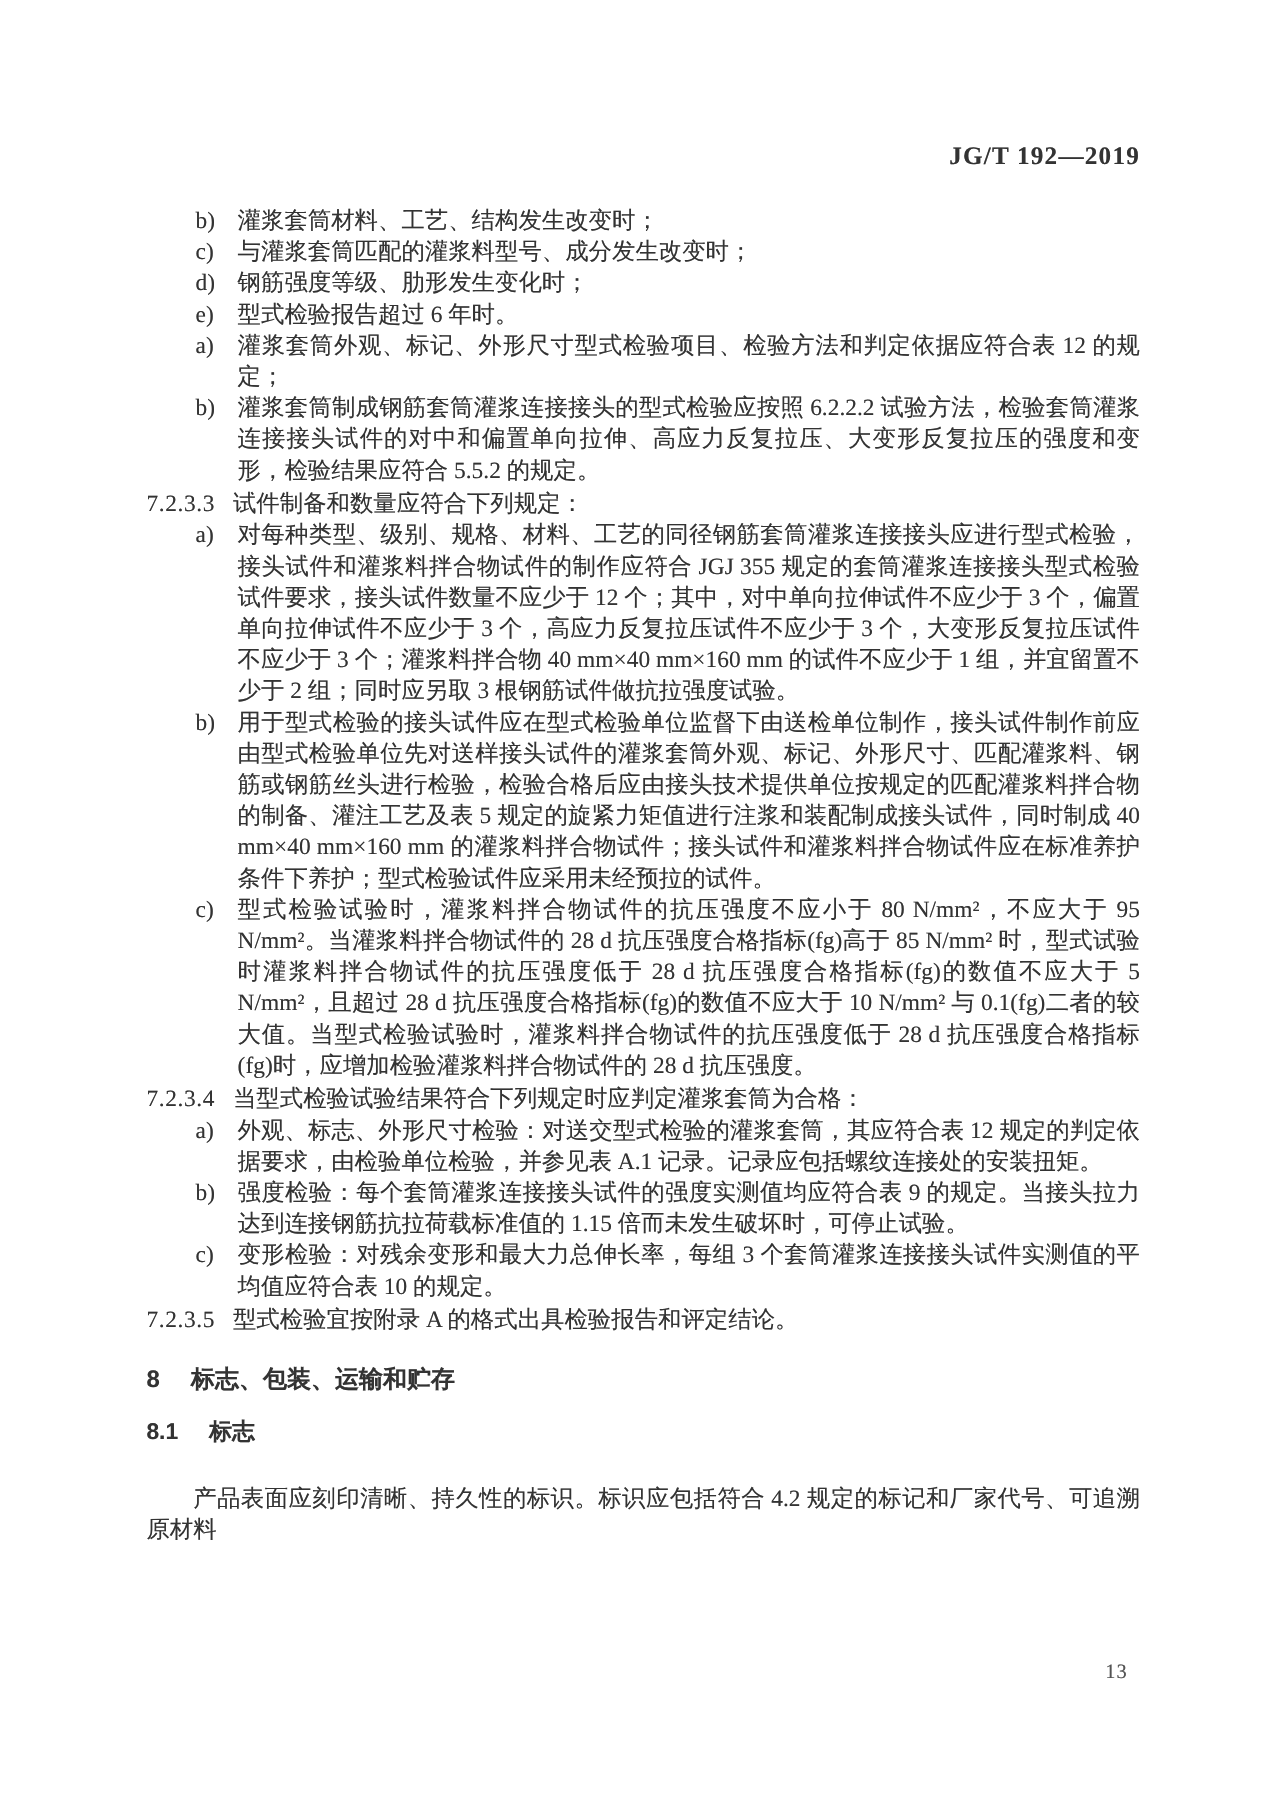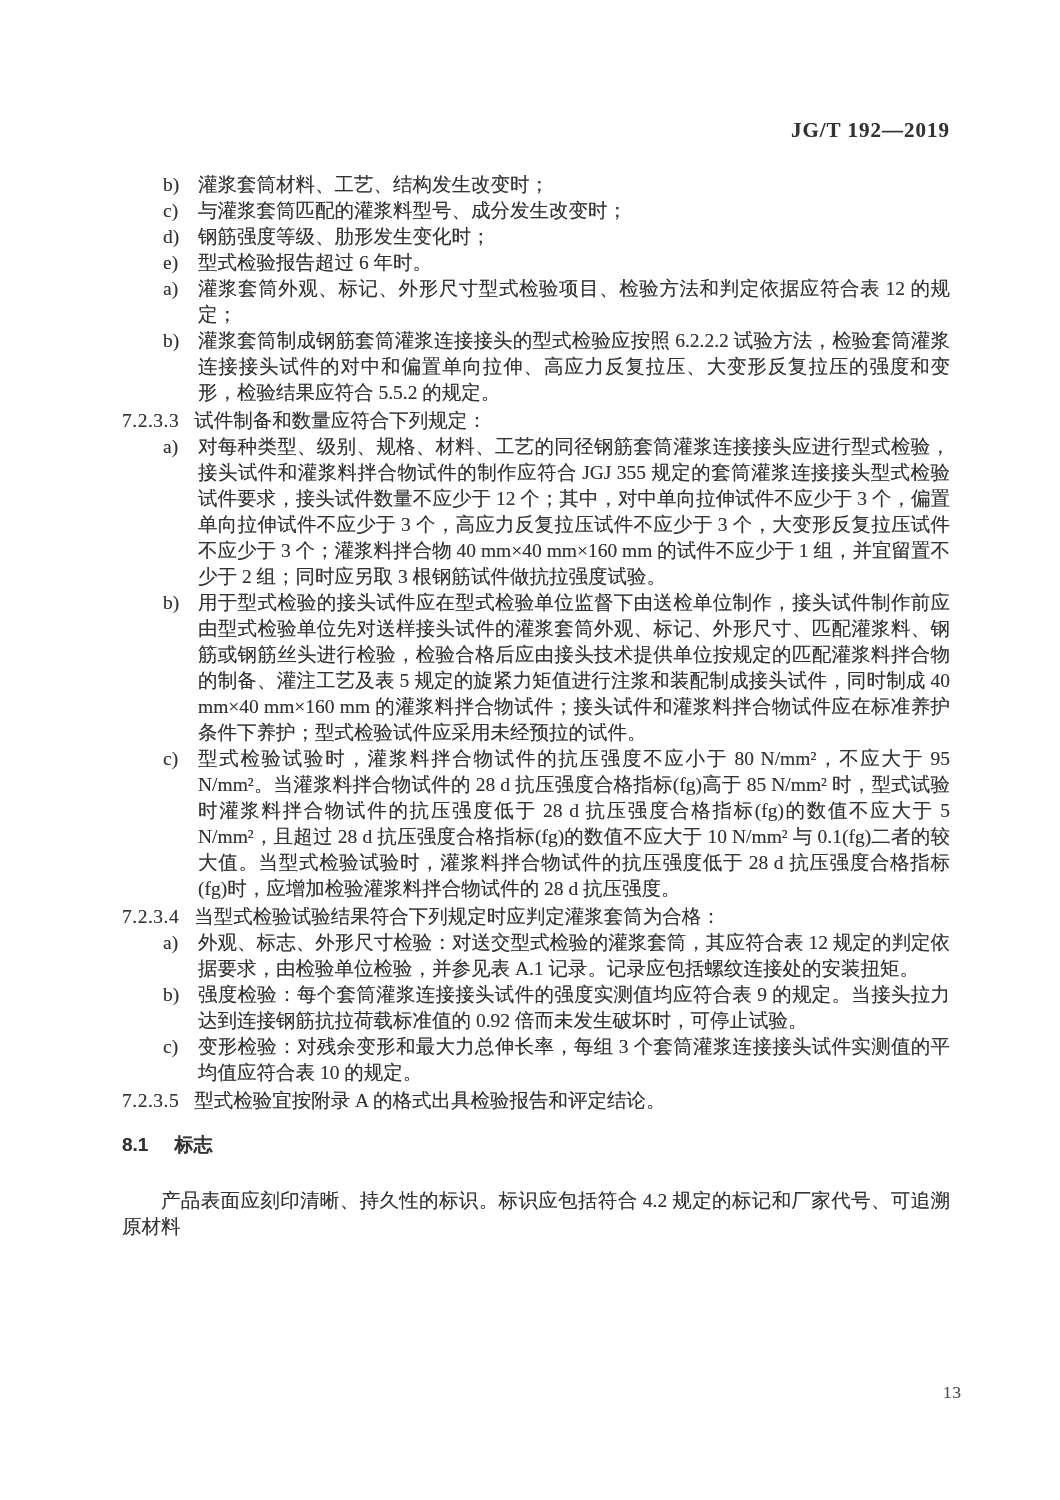--- a/index.html
+++ b/index.html
@@ -41,21 +41,21 @@
     font-weight: bold;
     text-align: left;
   }
   .h-8   { font-size: 20px; margin-top: 23px; }
   .h-8-1 { font-size: 19px; margin-top: 18px; }
   .h-8-1-1 { font-size: 19px; margin-top: 15px; }
   .hnum { margin-right: 26px; }
   .indent-para { margin-top: 30px; text-indent: 39px; }
   .page-number {
     position: absolute;
-    left: 943px;
+    left: 921px;
     top: 1383px;
     font-size: 17px;
     color: #555555;
     letter-spacing: 1px;
   }
 </style>
 </head>
 <body>
 
 <div class="page">
@@ -104,29 +104,30 @@
       <span class="li-text">型式检验试验时，灌浆料拌合物试件的抗压强度不应小于 80 N/mm²，不应大于 95 N/mm²。当灌浆料拌合物试件的 28 d 抗压强度合格指标(fg)高于 85 N/mm² 时，型式试验时灌浆料拌合物试件的抗压强度低于 28 d 抗压强度合格指标(fg)的数值不应大于 5 N/mm²，且超过 28 d 抗压强度合格指标(fg)的数值不应大于 10 N/mm² 与 0.1(fg)二者的较大值。当型式检验试验时，灌浆料拌合物试件的抗压强度低于 28 d 抗压强度合格指标(fg)时，应增加检验灌浆料拌合物试件的 28 d 抗压强度。</span>
     </div>
 
     <p class="clause"><span class="cnum">7.2.3.4</span><span>当型式检验试验结果符合下列规定时应判定灌浆套筒为合格：</span></p>
     <div class="li">
       <span class="li-label">a)</span>
       <span class="li-text">外观、标志、外形尺寸检验：对送交型式检验的灌浆套筒，其应符合表 12 规定的判定依据要求，由检验单位检验，并参见表 A.1 记录。记录应包括螺纹连接处的安装扭矩。</span>
     </div>
     <div class="li">
       <span class="li-label">b)</span>
-      <span class="li-text">强度检验：每个套筒灌浆连接接头试件的强度实测值均应符合表 9 的规定。当接头拉力达到连接钢筋抗拉荷载标准值的 0.92 倍而未发生破坏时，可停止试验。</span>
+      <span class="li-text">强度检验：每个套筒灌浆连接接头试件的强度实测值均应符合表 9 的规定。当接头拉力达到连接钢筋抗拉荷载标准值的 1.15 倍而未发生破坏时，可停止试验。</span>
     </div>
     <div class="li">
       <span class="li-label">c)</span>
       <span class="li-text">变形检验：对残余变形和最大力总伸长率，每组 3 个套筒灌浆连接接头试件实测值的平均值应符合表 10 的规定。</span>
     </div>
 
     <p class="clause"><span class="cnum">7.2.3.5</span><span>型式检验宜按附录 A 的格式出具检验报告和评定结论。</span></p>
 
+    <p class="heading h-8"><span class="hnum">8</span><span>标志、包装、运输和贮存</span></p>
 
     <p class="heading h-8-1"><span class="hnum">8.1</span><span>标志</span></p>
 
 
     <p class="indent-para">产品表面应刻印清晰、持久性的标识。标识应包括符合 4.2 规定的标记和厂家代号、可追溯原材料</p>
 
   </div>
 
   <div class="page-number">13</div>
 

